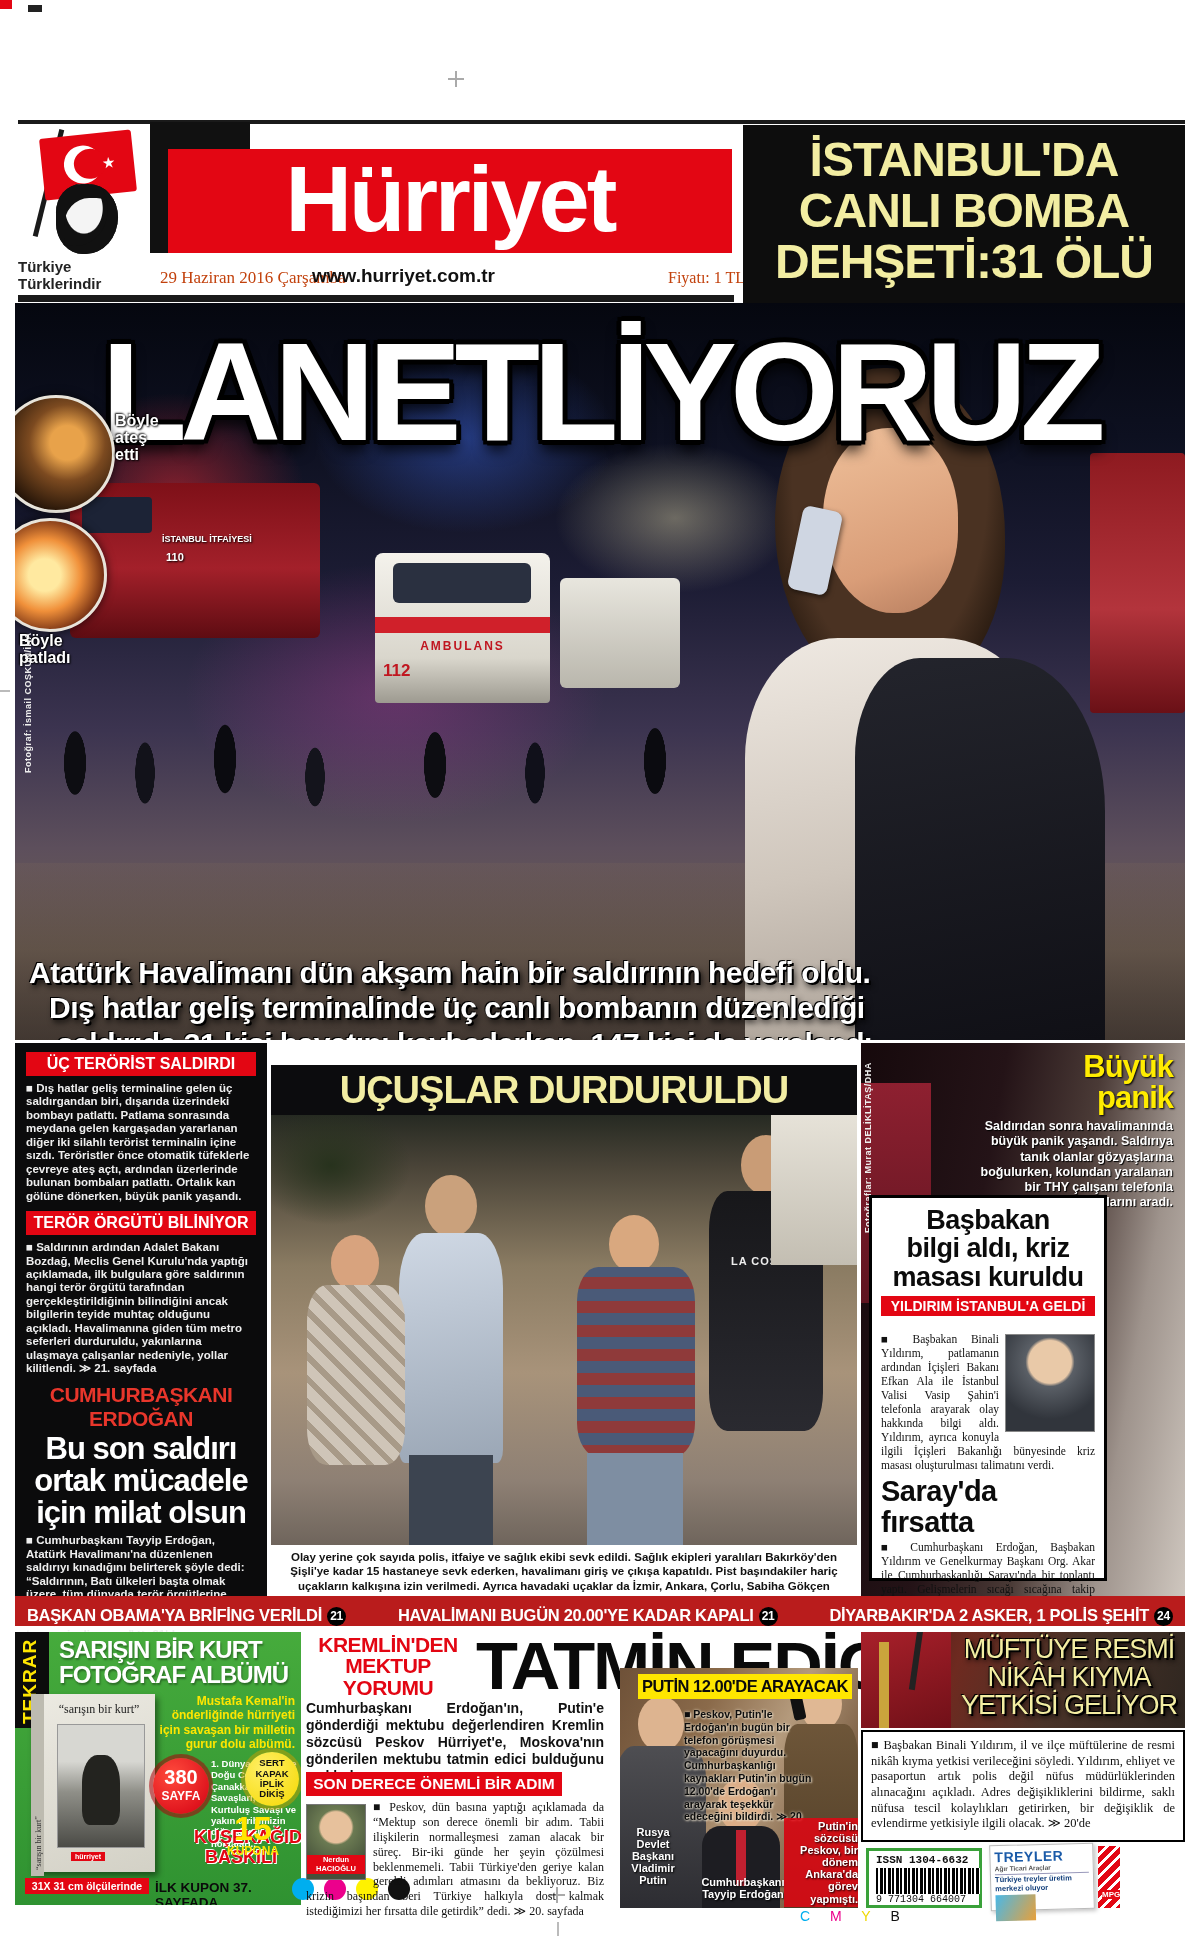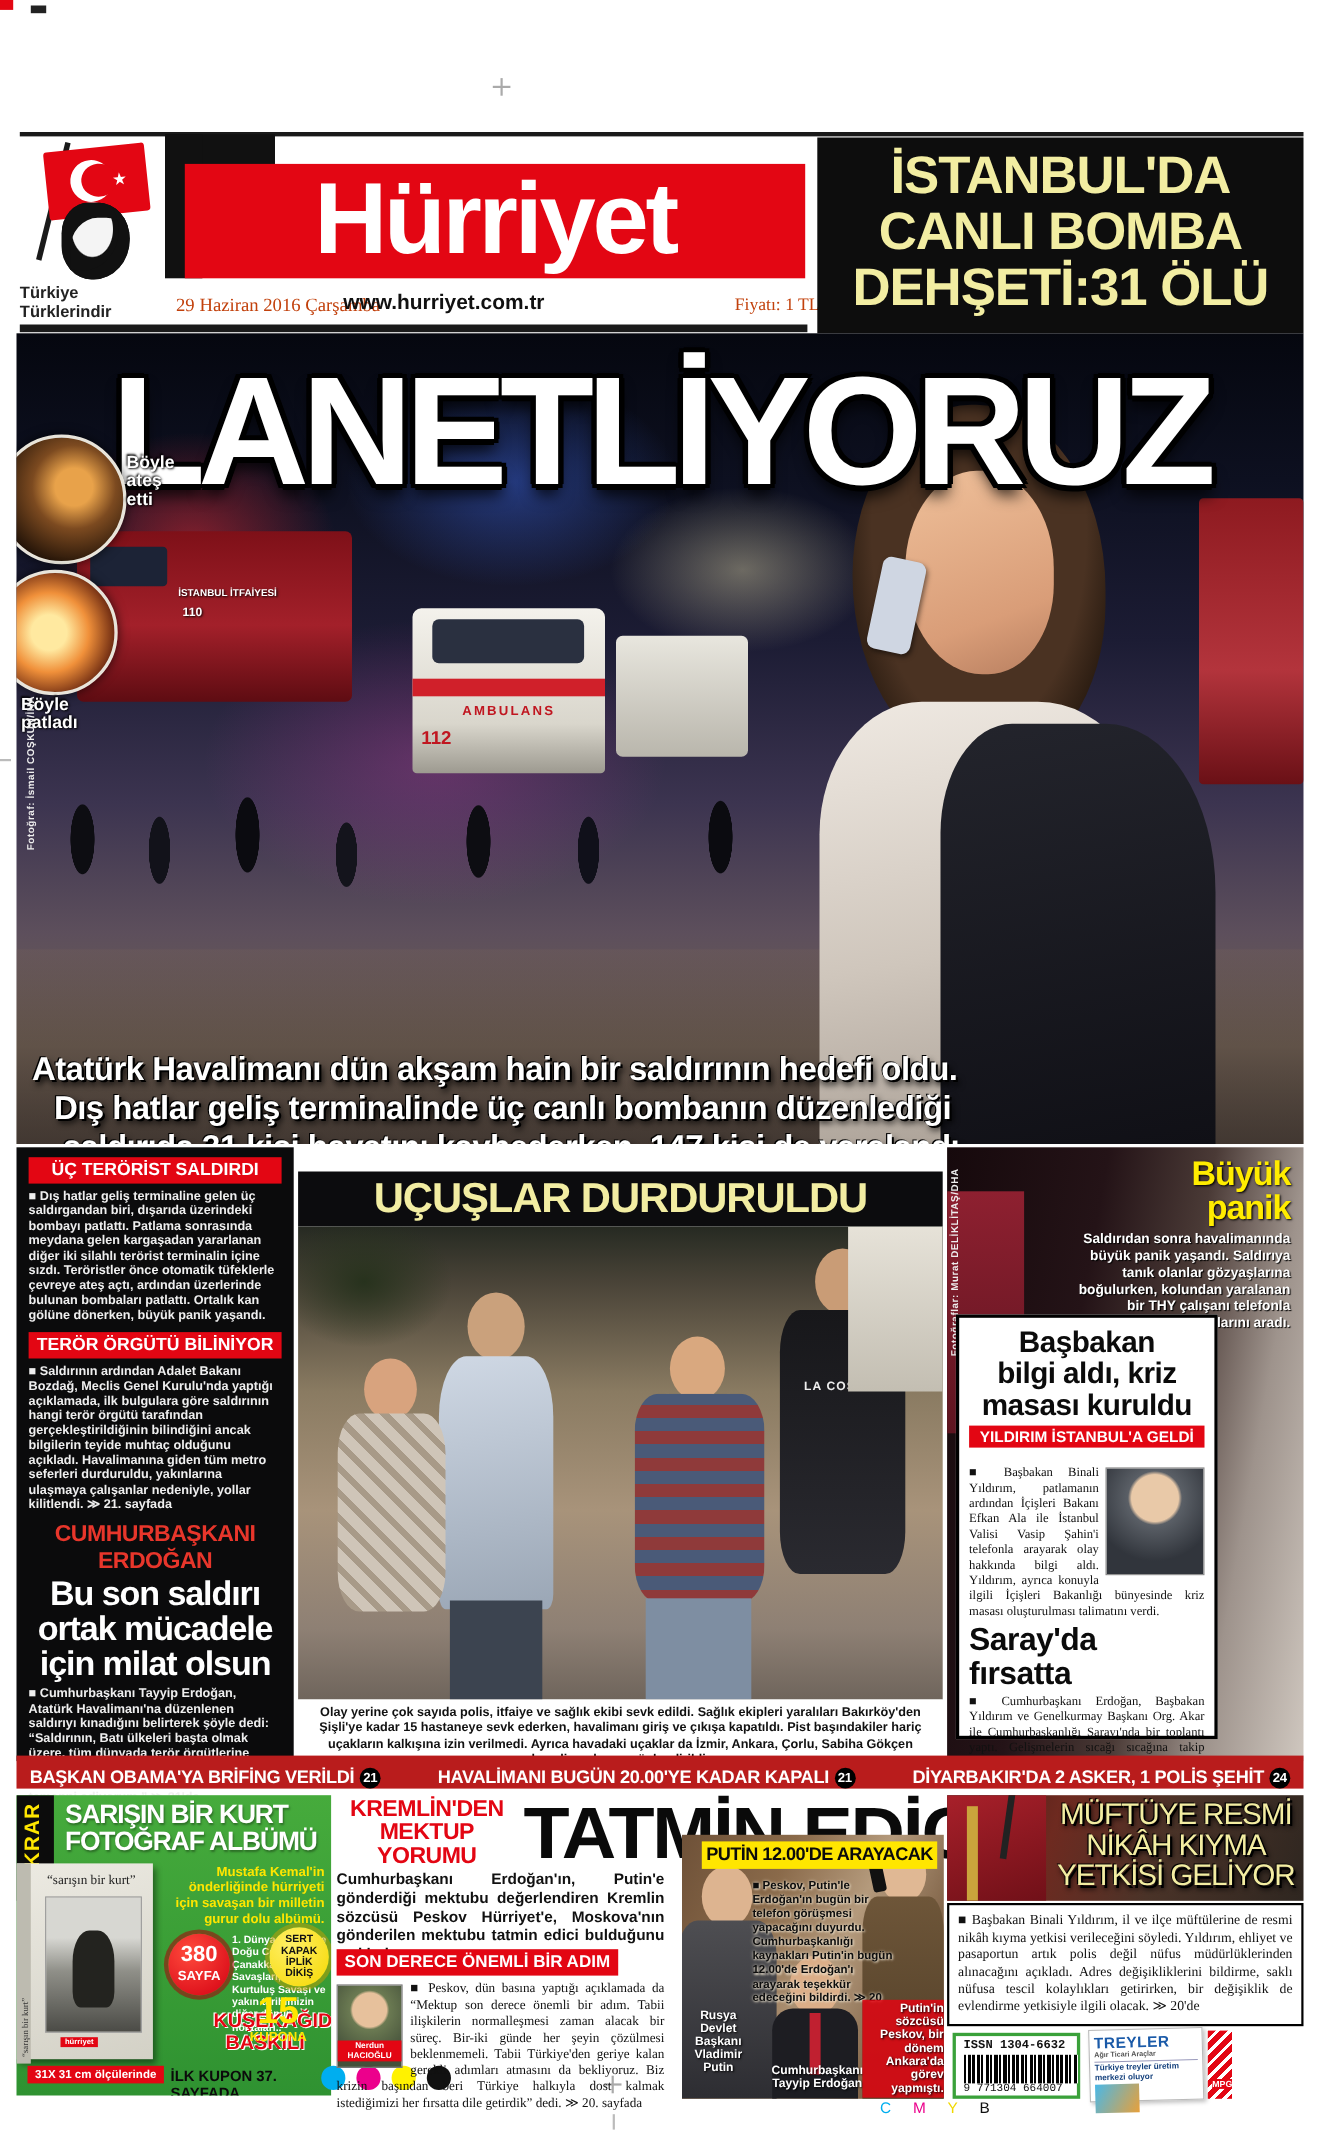--- a/index.html
+++ b/index.html
@@ -249,21 +249,21 @@
 
   <div class="abs greenbox" style="left:15px;top:1632px;width:286px;height:273px;">
     <div class="fig tekrar" style="left:0;top:0;width:34px;height:96px;">
       <div style="transform:rotate(-90deg) translate(-92px,4px);transform-origin:left top;font-size:19px;letter-spacing:1px;">TEKRAR</div>
     </div>
     <div class="fig promotitle" style="left:44px;top:6px;width:240px;font-size:24px;">
       <div>SARIŞIN BİR KURT</div>
       <div>FOTOĞRAF ALBÜMÜ</div>
     </div>
 
-    <div class="fig book" style="left:0;top:62px;width:124px;height:178px;">
+    <div class="fig book" style="left:16px;top:62px;width:124px;height:178px;">
       <div class="fig" style="left:0;top:0;width:13px;height:182px;background:#bdbbb0;"></div>
       <div class="fig" style="left:3px;top:176px;transform:rotate(-90deg);transform-origin:left top;font-family:'Liberation Serif',serif;font-size:8px;color:#333;white-space:nowrap;">“sarışın bir kurt”</div>
       <div class="fig" style="left:16px;top:8px;width:104px;text-align:center;font-family:'Liberation Serif',serif;font-size:12px;color:#222;">“sarışın bir kurt”</div>
       <div class="fig" style="left:26px;top:30px;width:86px;height:122px;background:linear-gradient(180deg,#d7d7d2 0 30%,#8f8f88 55%,#4b4b46);border:1px solid #999;">
         <div class="fig" style="left:24px;top:30px;width:38px;height:70px;background:#23231f;border-radius:40% 40% 20% 20%;"></div>
       </div>
       <div class="fig" style="left:40px;top:158px;background:#e30613;color:#fff;font-size:7px;font-weight:bold;padding:1px 4px;">hürriyet</div>
     </div>
     <div class="fig" style="left:142px;top:62px;width:138px;color:#ffe600;font-weight:bold;font-size:12px;line-height:1.2;text-align:right;">Mustafa Kemal'in önderliğinde hürriyeti için savaşan bir milletin gurur dolu albümü.</div>
     <div class="fig" style="left:196px;top:126px;width:86px;color:#fff;font-weight:bold;font-size:9.5px;line-height:1.2;">1. Dünya Savaşı ve Doğu Cephesi, Çanakkale Savaşları, Kurtuluş Savaşı ve yakın tarihimizin diğer dönüm noktaları..</div>

